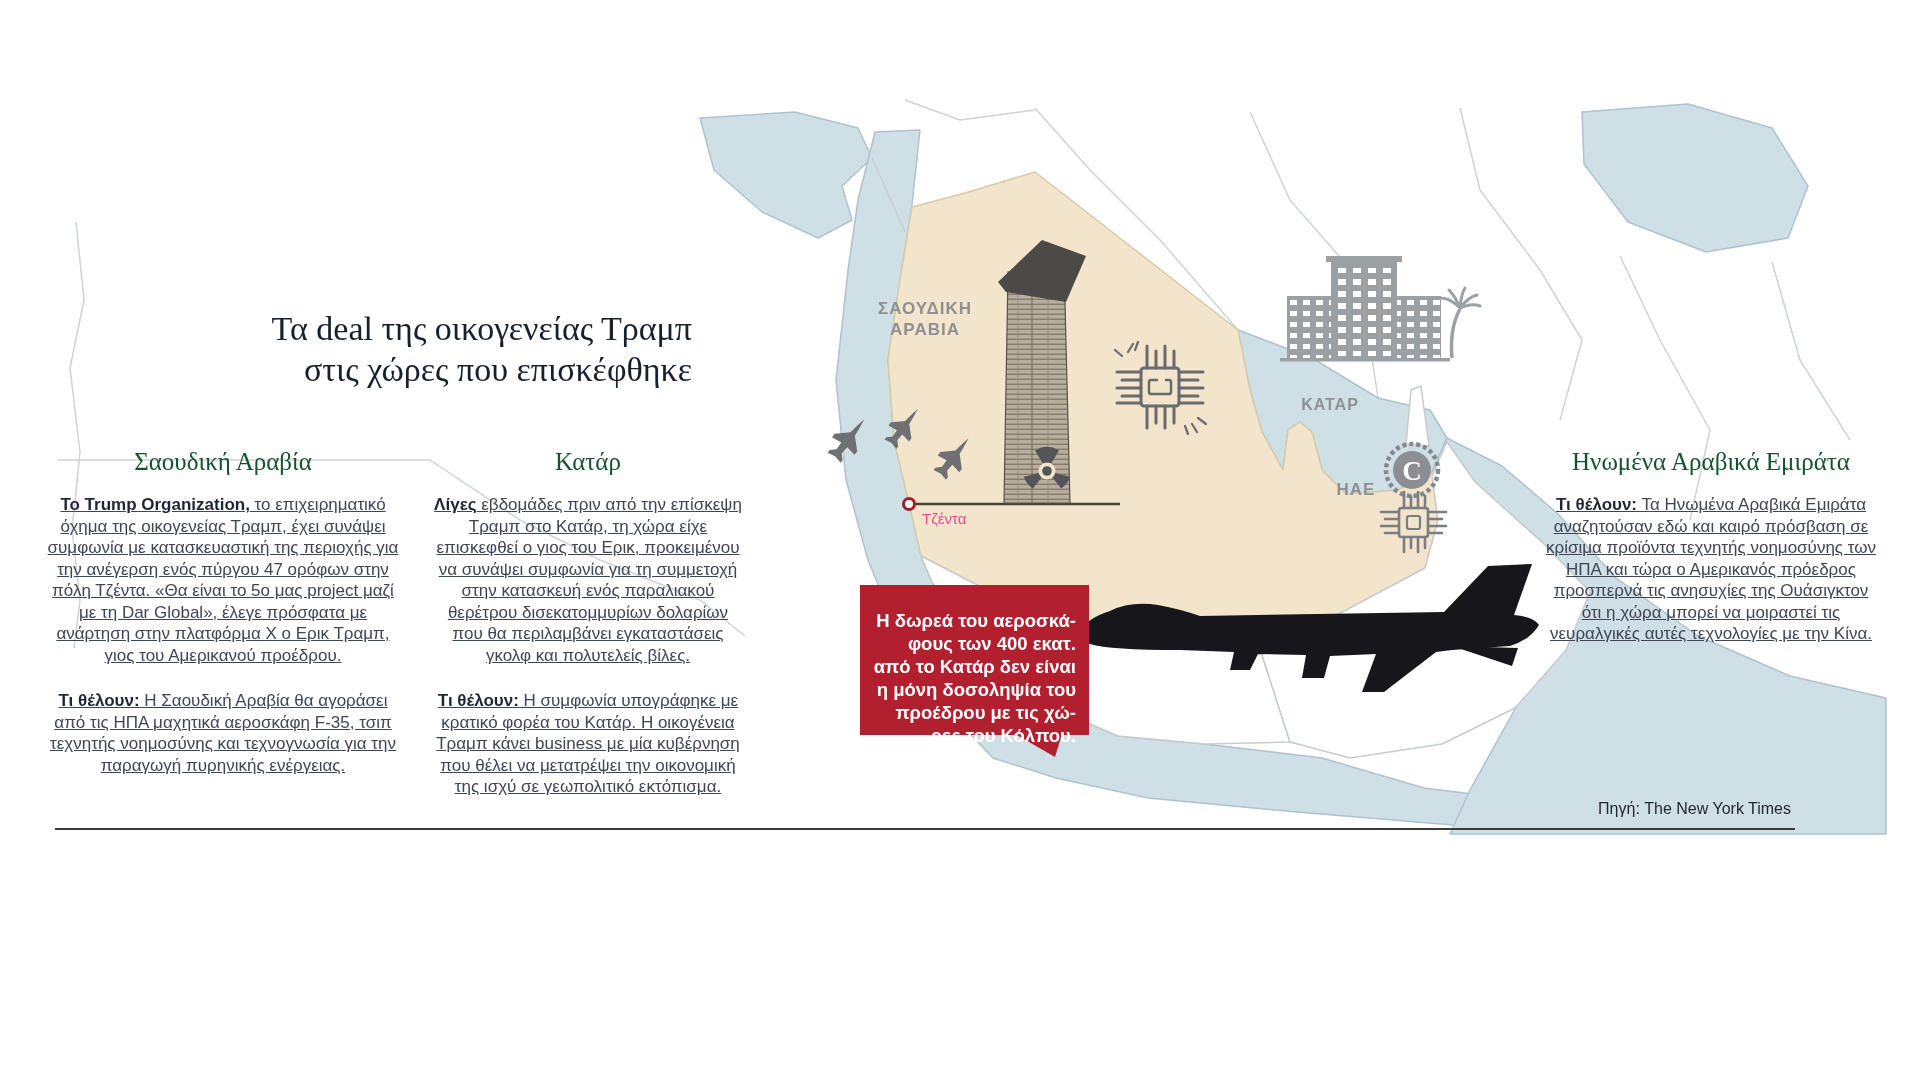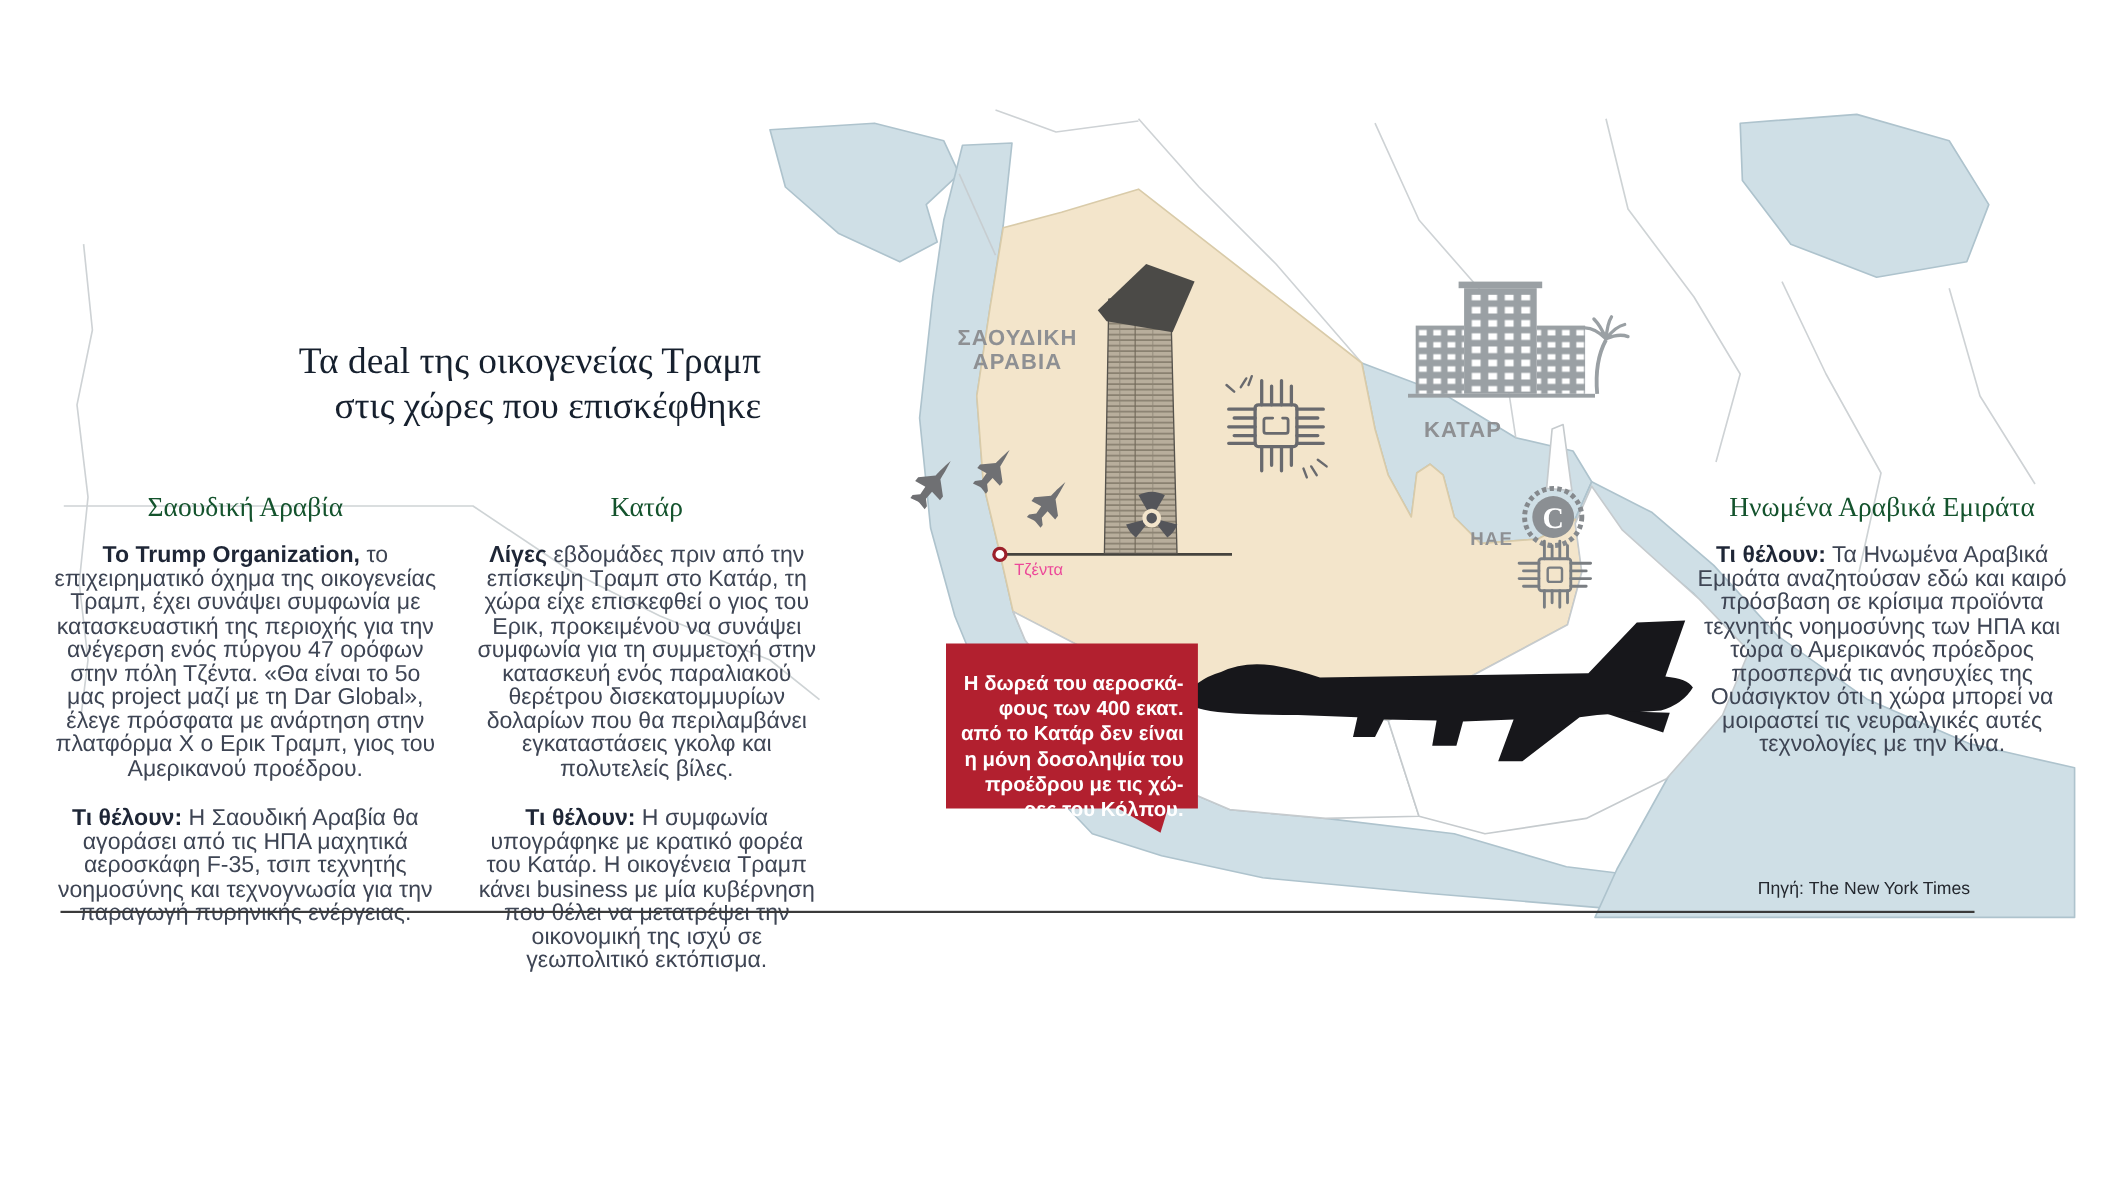--- a/index.html
+++ b/index.html
@@ -5,29 +5,29 @@
   html,body{margin:0;padding:0;background:#fff;}
   .stage{position:relative;width:1920px;height:1080px;background:#ffffff;overflow:hidden;
          font-family:"Liberation Sans",sans-serif;}
   .map-svg{position:absolute;left:0;top:0;}
   .title{position:absolute;left:168px;top:308px;width:524px;text-align:right;
          font-family:"Liberation Serif",serif;font-size:34px;line-height:41px;color:#16202e;
          white-space:pre-line;}
   .col{position:absolute;top:448px;text-align:center;color:#3e4554;}
   .col h2{margin:0 0 18px 0;font-family:"Liberation Serif",serif;font-weight:400;
           font-size:25px;color:#14532d;}
-  .col p{margin:0 0 24px 0;font-size:21px;line-height:21.5px;}
+  .col p{margin:0 0 24px 0;font-size:17px;line-height:21.5px;text-decoration:underline;}
   .col b{color:#1e2636;}
   .col-saudi{left:47px;width:352px;}
   .col-qatar{left:432px;width:312px;}
   .col-uae{left:1542px;width:338px;}
   .map-label{position:absolute;color:#8e9093;font-weight:bold;letter-spacing:1px;
              text-align:center;white-space:pre-line;}
-  .lbl-saudi{left:860px;top:298px;width:130px;font-size:20px;line-height:21px;}
-  .lbl-qatar{left:1290px;top:380px;width:80px;font-size:20px;}
+  .lbl-saudi{left:860px;top:298px;width:130px;font-size:17px;line-height:21px;}
+  .lbl-qatar{left:1290px;top:396px;width:80px;font-size:16px;}
   .lbl-uae{left:1326px;top:480px;width:60px;font-size:17px;}
   .lbl-city{position:absolute;left:922px;top:510px;font-size:15px;font-weight:500;color:#ec4899;}
   .callout{position:absolute;left:860px;top:585px;width:229px;height:150px;background:#b2202f;
            box-sizing:border-box;padding:24px 13px 0 10px;}
   .callout .txt{color:#ffffff;font-weight:bold;font-size:18.5px;line-height:23px;
                 text-align:right;white-space:pre-line;}
   .source{position:absolute;left:1490px;top:800px;width:301px;text-align:right;
           font-size:16px;color:#23272e;}
   .rule{position:absolute;left:55px;top:828px;width:1740px;border-top:2px solid #3a3a3a;}
 </style>

